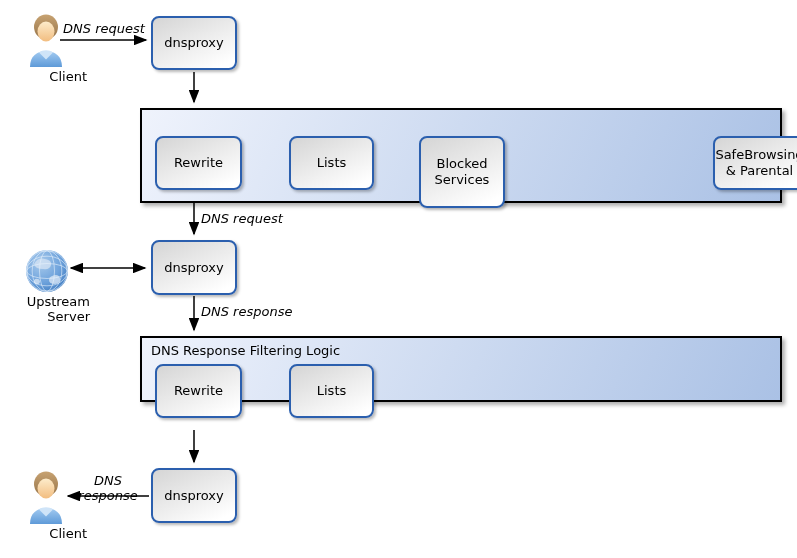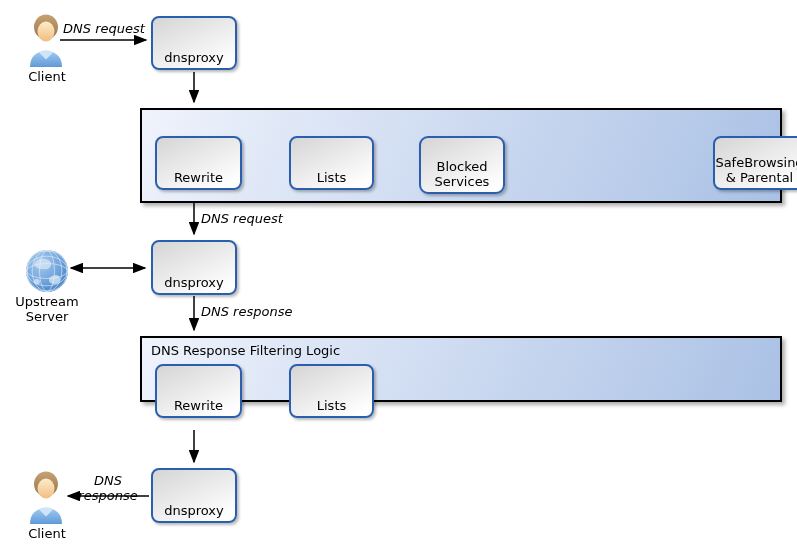--- a/index.html
+++ b/index.html
@@ -16,21 +16,21 @@
 
   
   .node-box {
     position: absolute;
     box-sizing: border-box;
     border: 2px solid var(--box-border, #2b5fae);
     border-radius: 8px;
     background: linear-gradient(155deg, var(--box-fill-start, #d5d5d5) 0%, var(--box-fill-end, #ffffff) 90%);
     box-shadow: 2px 2px 3px rgba(0,0,0,0.28);
     display: flex;
-    align-items: flex-end;
+    align-items: center;
     justify-content: center;
     text-align: center;
     line-height: 1.2;
     padding: 2px;
   }
 
   
   .group-box {
     position: absolute;
     box-sizing: border-box;
@@ -48,21 +48,21 @@
   .edge-label {
     position: absolute;
     white-space: pre-line;
     line-height: 1.15;
     font-style: italic;
   }
   .center { text-align: center; }
 
   .actor-label {
     position: absolute;
-    text-align: center;
+    text-align: right;
     white-space: pre-line;
     line-height: 1.15;
   }
 
   .icon { position: absolute; }
 
   #arrows {
     position: absolute;
     left: 0; top: 0;
     width: 797px; height: 558px;
@@ -126,21 +126,21 @@
     <span>dnsproxy</span>
   </div>
 
   <div class="group-box" style="left:140px; top:108px; width:642px; height:95px;">
     <div class="node-box" style="left:13px; top:26px; width:87px; height:54px;">
       <span>Rewrite</span>
     </div>
     <div class="node-box" style="left:147px; top:26px; width:85px; height:54px;">
       <span>Lists</span>
     </div>
-    <div class="node-box" style="left:277px; top:26px; width:86px; height:58px;border-radius:9px;">
+    <div class="node-box" style="left:277px; top:26px; width:86px; height:72px;">
       <span>Blocked Services</span>
     </div>
     <div class="node-box" style="left:541px; top:26px; width:93px; height:54px;margin-left:30px;">
       <span>SafeBrowsing &amp; Parental</span>
     </div>
   </div>
 
   <div class="edge-label" style="left:201px; top:212px;">DNS request</div>
 
   <div class="icon" style="left:25px; top:249px; width:44px; height:44px;">

